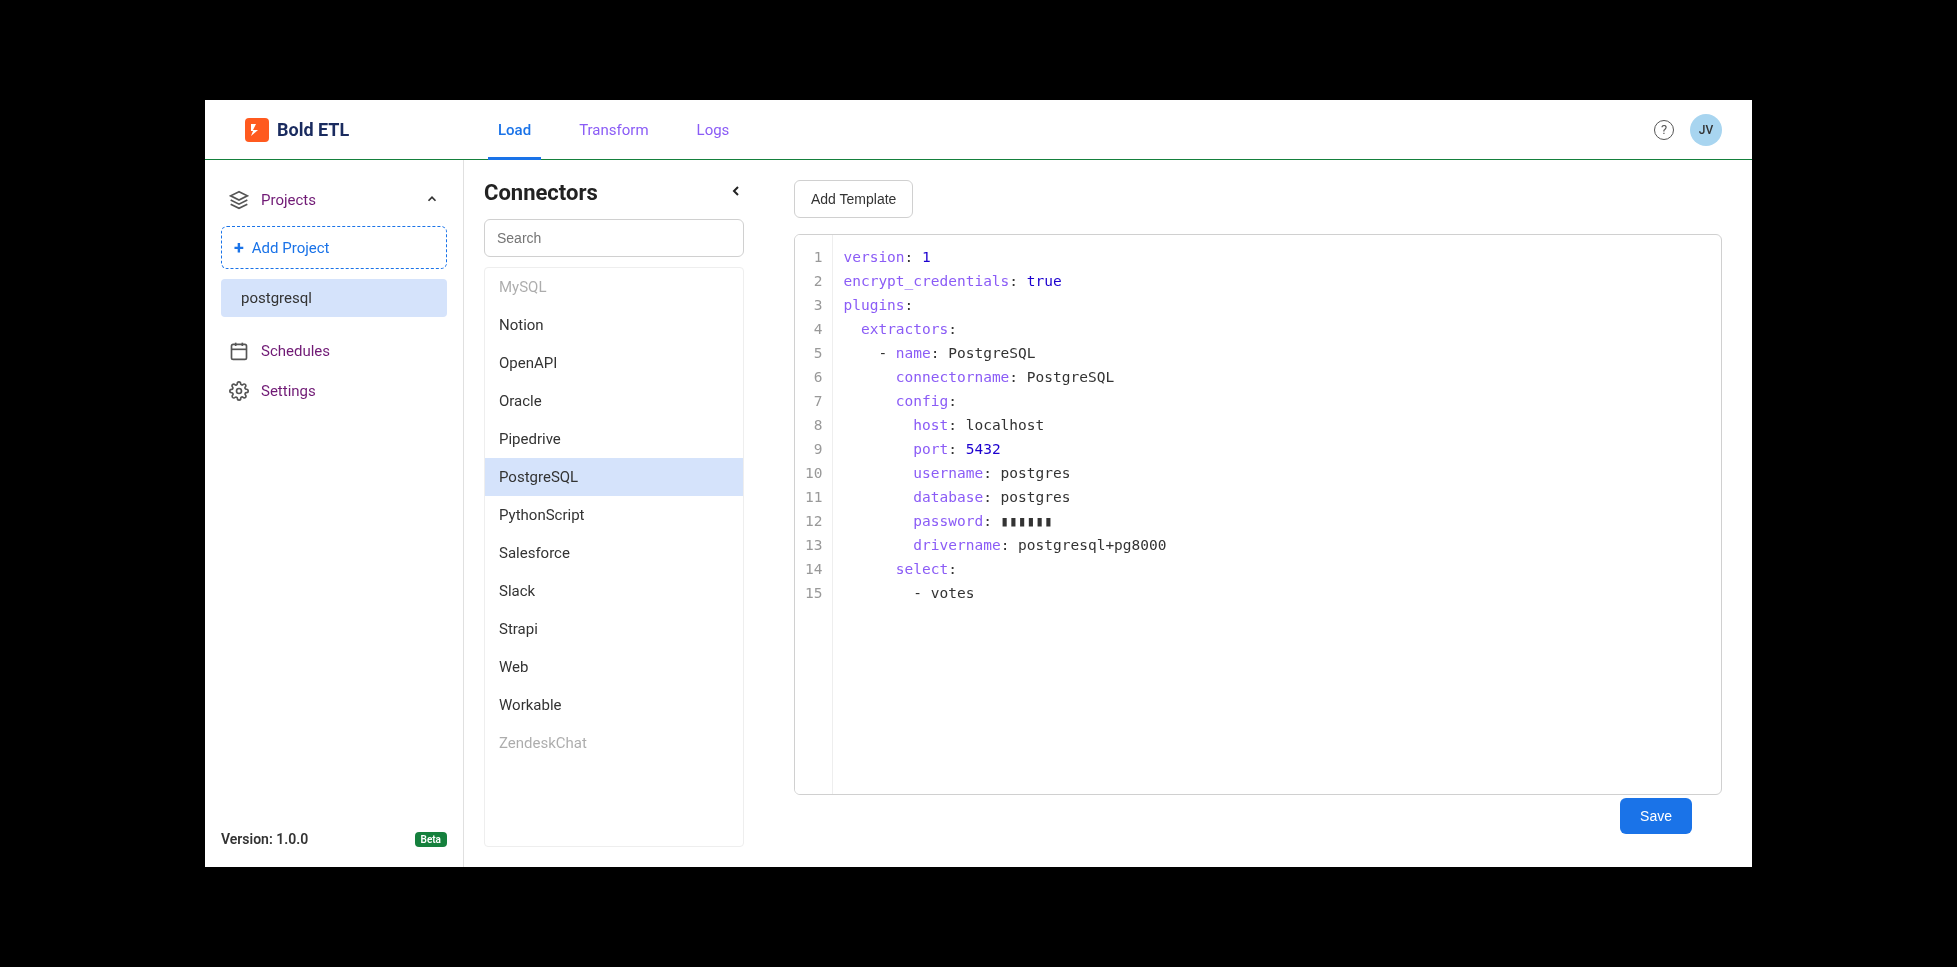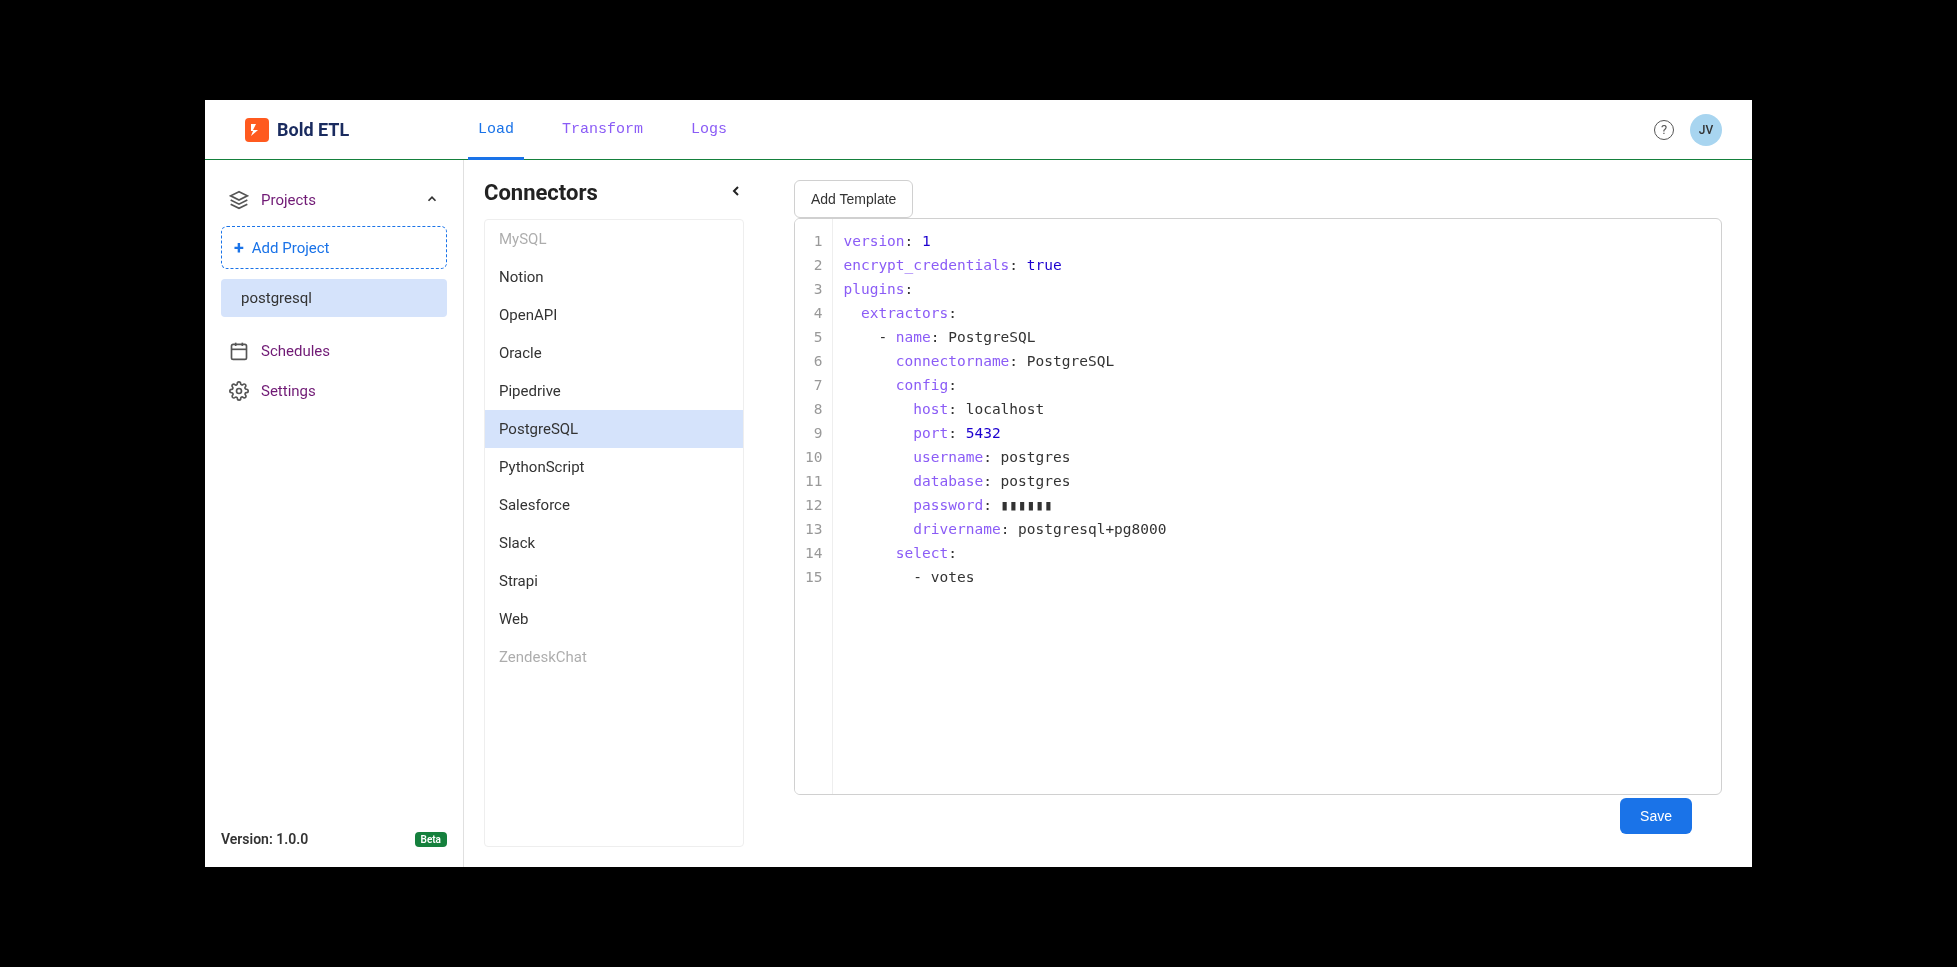--- a/index.html
+++ b/index.html
@@ -2,21 +2,21 @@
 <html><head>
 <meta charset="utf-8">
 <style>
 * { box-sizing: border-box; margin: 0; padding: 0; }
 body { font-family: -apple-system, BlinkMacSystemFont, 'Segoe UI', Roboto, sans-serif; background: #000; display: flex; justify-content: center; align-items: center; min-height: 100vh; }
 .frame { width: 1547px; height: 767px; background: #fff; display: flex; flex-direction: column; position: relative; }
 .topbar { height: 60px; border-bottom: 1px solid #15803d; display: flex; align-items: center; }
 .logo-area { width: 259px; display: flex; align-items: center; padding-left: 40px; gap: 8px; }
 .logo-icon { width: 24px; height: 24px; background: #ff5a1f; border-radius: 4px; display: flex; align-items: center; justify-content: center; color: #fff; }
 .logo-text { font-weight: 700; font-size: 18px; color: #1a2b5f; }
-.tabs { display: flex; gap: 48px; margin-left: 14px; height: 100%; align-items: center; font-family: Liberation Mono, monospace; }
+.tabs { display: flex; gap: 48px; margin-left: 34px; height: 100%; align-items: center; }
 .tab { color: #8b5cf6; font-size: 15px; padding-bottom: 0; cursor: pointer; height: 100%; display: flex; align-items: center; position: relative; }
 .tab.active { color: #1a73e8; font-weight: 500; }
 .tab.active::after { content: ''; position: absolute; bottom: -1px; left: -10px; right: -10px; height: 3px; background: #1a73e8; }
 .topbar-right { margin-left: auto; display: flex; align-items: center; gap: 16px; padding-right: 30px; }
 .help-icon { width: 20px; height: 20px; border: 1.5px solid #555; border-radius: 50%; display: flex; align-items: center; justify-content: center; font-size: 13px; color: #555; cursor: pointer; }
 .avatar { width: 32px; height: 32px; border-radius: 50%; background: #a8d5f0; display: flex; align-items: center; justify-content: center; font-size: 12px; color: #333; cursor: pointer; font-weight: 500; }
 .body { flex: 1; display: flex; min-height: 0; }
 .sidebar { width: 259px; border-right: 1px solid #e0e0e0; padding: 20px 16px; display: flex; flex-direction: column; }
 .sidebar-section { display: flex; align-items: center; gap: 12px; padding: 10px 8px; cursor: pointer; color: #701a75; font-size: 15px; }
 .sidebar-section .chev { margin-left: auto; font-size: 14px; }
@@ -31,21 +31,21 @@
 .collapse-btn { cursor: pointer; color: #333; }
 .search-input { width: 100%; border: 1px solid #d0d0d0; border-radius: 6px; padding: 10px 12px; font-size: 14px; color: #888; margin-bottom: 10px; }
 .connector-list { flex: 1; overflow-y: scroll; border: 1px solid #eee; border-radius: 4px; }
 .connector-item { padding: 10px 14px; font-size: 15px; color: #333; cursor: pointer; }
 .connector-item.selected { background: #d5e3fb; }
 .connector-item.faded { opacity: 0.4; }
 .connector-list::-webkit-scrollbar { width: 14px; }
 .connector-list::-webkit-scrollbar-track { background: #f5f5f5; }
 .connector-list::-webkit-scrollbar-thumb { background: #bbb; border-radius: 2px; }
 .main-panel { flex: 1; padding: 20px 30px; display: flex; flex-direction: column; min-width: 0; }
-.add-template-btn { border: 1px solid #d0d0d0; background: #fff; border-radius: 6px; padding: 10px 16px; font-size: 14px; color: #333; cursor: pointer; align-self: flex-start; margin-bottom: 0; }
+.add-template-btn { border: 1px solid #d0d0d0; background: #fff; border-radius: 6px; padding: 10px 16px; font-size: 14px; color: #333; cursor: pointer; align-self: flex-start; margin-bottom: 16px; }
 .code-editor { flex: 1; border: 1px solid #d0d0d0; border-radius: 6px; display: flex; font-family: 'SF Mono', Consolas, monospace; font-size: 14.5px; overflow: hidden; min-height: 0; }
 .gutter { background: #fff; border-right: 1px solid #eee; padding: 10px 4px; text-align: right; color: #999; }
 .gutter div { padding: 0 6px; line-height: 24px; }
 .code-content { padding: 10px; flex: 1; white-space: pre; line-height: 24px; color: #333; }
 .k { color: #8b5cf6; }
 .v { color: #1c00cf; }
 .footer { height: 52px; border-top: 0; display: flex; align-items: center; padding: 0 30px 10px; }
 .save-btn { margin-left: auto; background: #1a73e8; color: #fff; border: none; border-radius: 6px; padding: 10px 20px; font-size: 14px; cursor: pointer; font-weight: 500; }
 </style>
 </head>
@@ -122,32 +122,34 @@
 
     <div class="connectors-panel">
       <div class="connectors-header">
         <div class="connectors-title">Connectors</div>
         <div class="collapse-btn">
           <svg width="16" height="16" viewBox="0 0 24 24" fill="none" stroke="#222" stroke-width="3">
               <polyline points="15 18 9 12 15 6"></polyline>
             </svg>
         </div>
       </div>
+      <input class="search-input" placeholder="Search" style="">
       <div class="connector-list" id="connector-list">
           <div class="connector-item faded">MySQL</div>
           <div class="connector-item">Notion</div>
           <div class="connector-item">OpenAPI</div>
           <div class="connector-item">Oracle</div>
           <div class="connector-item">Pipedrive</div>
           <div class="connector-item selected">PostgreSQL</div>
           <div class="connector-item">PythonScript</div>
           <div class="connector-item">Salesforce</div>
           <div class="connector-item">Slack</div>
           <div class="connector-item">Strapi</div>
           <div class="connector-item">Web</div>
+          <div class="connector-item">Workable</div>
           <div class="connector-item faded">ZendeskChat</div>
         </div>
     </div>
 
     <div class="main-panel">
       <button class="add-template-btn">Add Template</button>
       <div class="code-editor">
         <div class="gutter" id="gutter">
             <div>1</div>
             <div>2</div>

